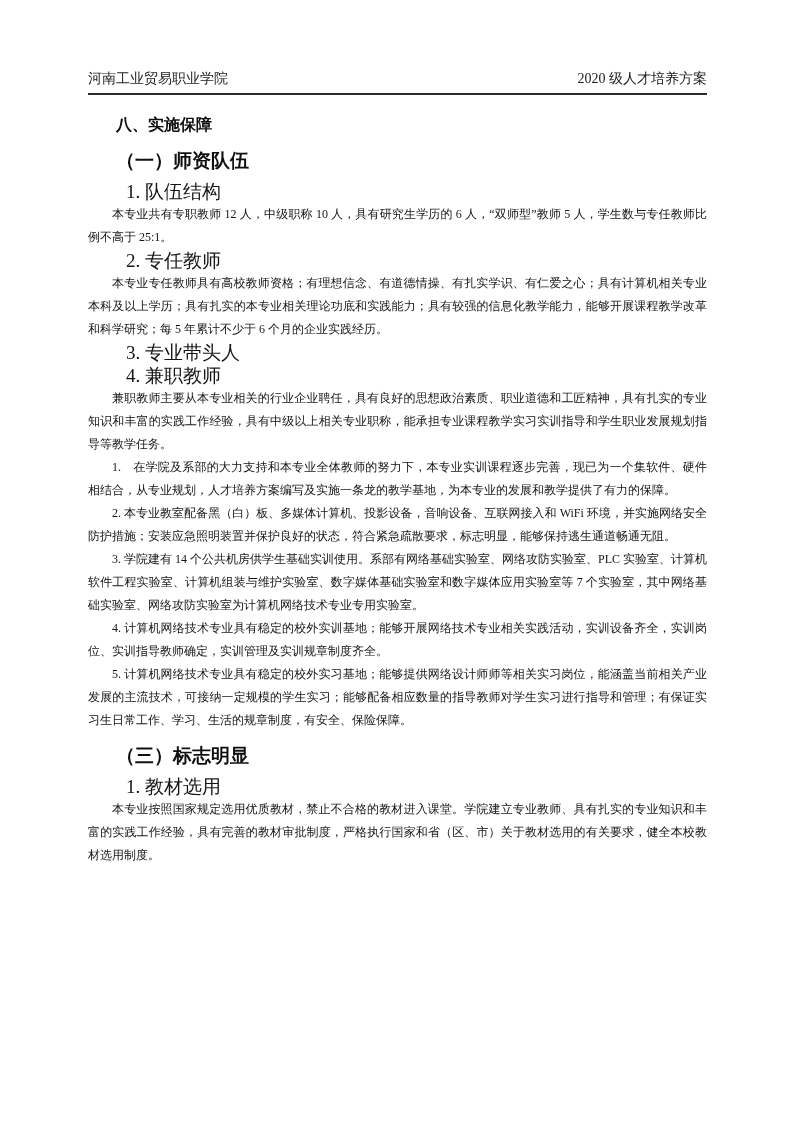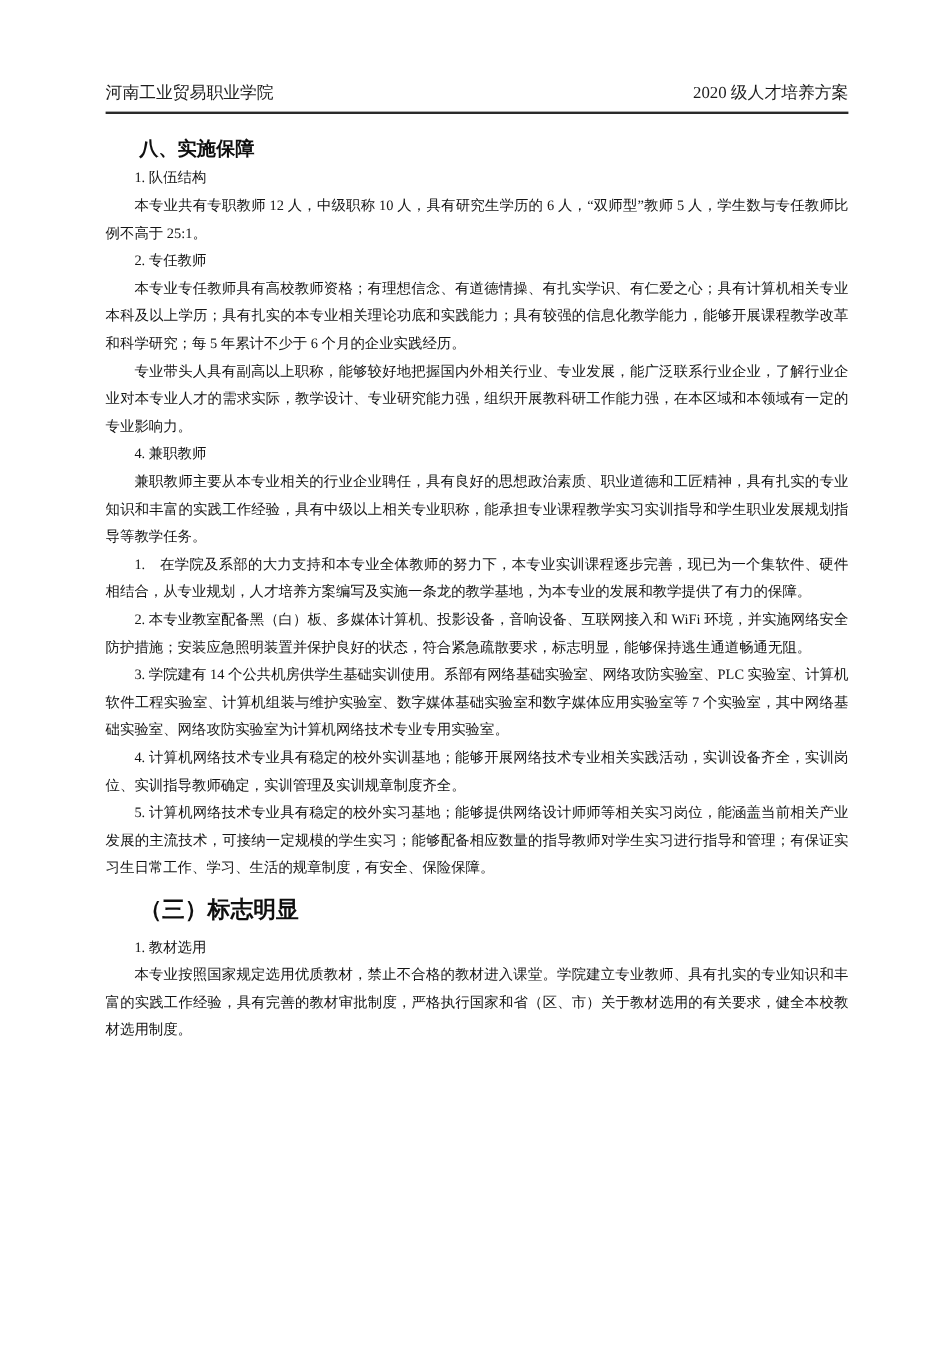--- a/index.html
+++ b/index.html
@@ -42,21 +42,21 @@
   .section-heading {
     font-family: "Liberation Sans", "DejaVu Sans", sans-serif;
     font-weight: bold;
     font-size: 19px;
     line-height: 24px;
     margin: 12px 0 7px 0;
     text-indent: 28px;
     color: #0f0f0f;
   }
   .sub-heading {
-    font-size: 12px;
+    font-size: 19px;
     line-height: 23px;
     margin: 0;
     text-indent: 2em;
     font-weight: normal;
   }
   .para {
     font-size: 12px;
     line-height: 23px;
     margin: 0;
     text-indent: 2em;
@@ -78,25 +78,26 @@
 
   <header class="pg-header">
     <span>河南工业贸易职业学院</span>
     <span>2020 级人才培养方案</span>
   </header>
 
   <main>
 
     <h1 class="doc-title">八、实施保障</h1>
 
+    <h2 class="section-heading">（一）师资队伍</h2>
     <p class="sub-heading">1. 队伍结构</p>
     <p class="para">本专业共有专职教师 12 人，中级职称 10 人，具有研究生学历的 6 人，“双师型”教师 5 人，学生数与专任教师比例不高于 25:1。</p>
     <p class="sub-heading">2. 专任教师</p>
     <p class="para">本专业专任教师具有高校教师资格；有理想信念、有道德情操、有扎实学识、有仁爱之心；具有计算机相关专业本科及以上学历；具有扎实的本专业相关理论功底和实践能力；具有较强的信息化教学能力，能够开展课程教学改革和科学研究；每 5 年累计不少于 6 个月的企业实践经历。</p>
-    <p class="para">专业带头人具有副高以上职称，能够较好地把握国内外相关行业、专业发展，能广泛联系行业企业，了解行业企业对本专业人才的需求实际，教学设计、专业研究能力强，组织开展教科研工作能力强，在本区域和本领域有一定的专业影响力。</p>
+    <p class="sub-heading">3. 专业带头人</p>
     <p class="sub-heading">4. 兼职教师</p>
     <p class="para">兼职教师主要从本专业相关的行业企业聘任，具有良好的思想政治素质、职业道德和工匠精神，具有扎实的专业知识和丰富的实践工作经验，具有中级以上相关专业职称，能承担专业课程教学实习实训指导和学生职业发展规划指导等教学任务。</p>
 
     <p class="para">1.　在学院及系部的大力支持和本专业全体教师的努力下，本专业实训课程逐步完善，现已为一个集软件、硬件相结合，从专业规划，人才培养方案编写及实施一条龙的教学基地，为本专业的发展和教学提供了有力的保障。</p>
     <p class="para">2. 本专业教室配备黑（白）板、多媒体计算机、投影设备，音响设备、互联网接入和 WiFi 环境，并实施网络安全防护措施；安装应急照明装置并保护良好的状态，符合紧急疏散要求，标志明显，能够保持逃生通道畅通无阻。</p>
     <p class="para">3. 学院建有 14 个公共机房供学生基础实训使用。系部有网络基础实验室、网络攻防实验室、PLC 实验室、计算机软件工程实验室、计算机组装与维护实验室、数字媒体基础实验室和数字媒体应用实验室等 7 个实验室，其中网络基础实验室、网络攻防实验室为计算机网络技术专业专用实验室。</p>
     <p class="para">4. 计算机网络技术专业具有稳定的校外实训基地；能够开展网络技术专业相关实践活动，实训设备齐全，实训岗位、实训指导教师确定，实训管理及实训规章制度齐全。</p>
     <p class="para">5. 计算机网络技术专业具有稳定的校外实习基地；能够提供网络设计师师等相关实习岗位，能涵盖当前相关产业发展的主流技术，可接纳一定规模的学生实习；能够配备相应数量的指导教师对学生实习进行指导和管理；有保证实习生日常工作、学习、生活的规章制度，有安全、保险保障。</p>
 
     <h2 class="section-heading">（三）标志明显</h2>

